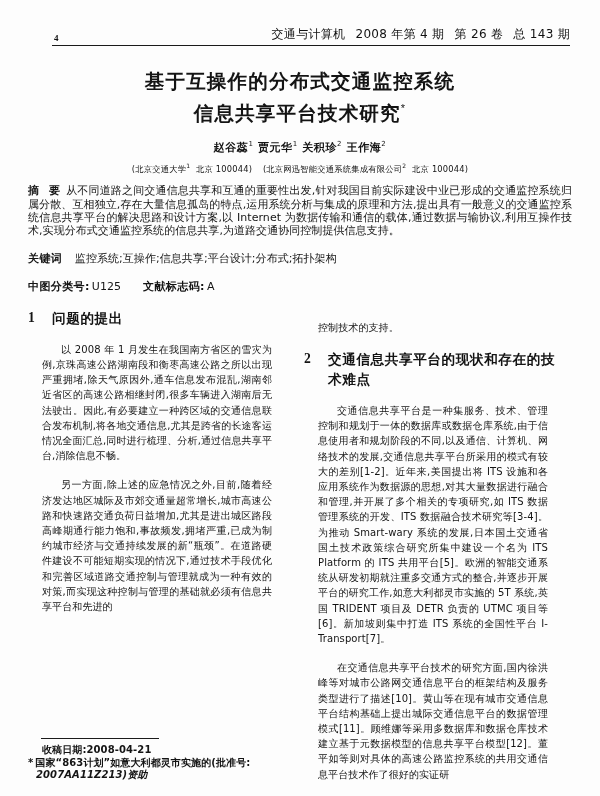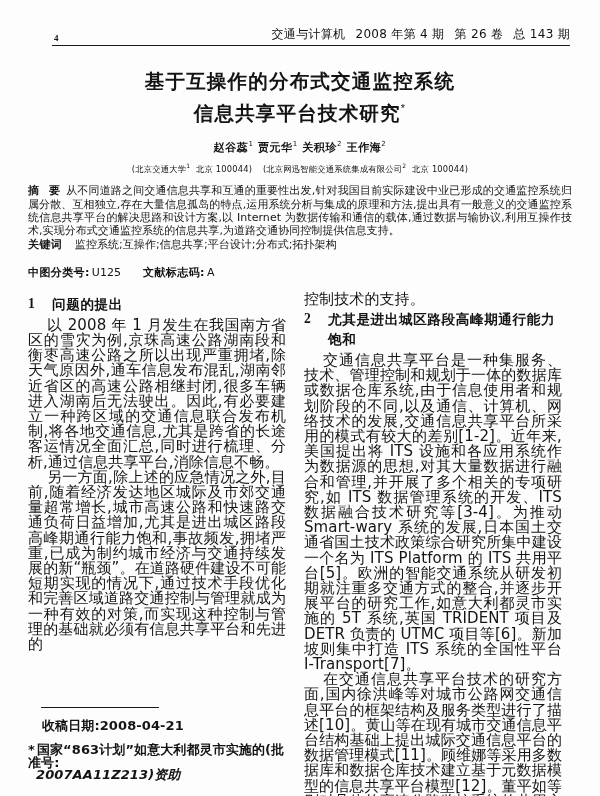--- a/index.html
+++ b/index.html
@@ -94,21 +94,21 @@
     letter-spacing: .05px;
   }
   .abs-row { display: block; }
   .lbl {
     font-weight: bold;
     letter-spacing: 3px;
     margin-right: 3px;
   }
   .lbl-tight { font-weight: bold; letter-spacing: .4px; margin-right: 2px; }
   .abstract-body { text-indent: 0; }
-  .kw-row { margin-top: 0; }
+  .kw-row { margin-top: 14px; }
   .cls-row { margin-top: 15px; }
   .cls-row .gap { display: inline-block; width: 22px; }
 
   
   .columns {
     margin-top: 12px;
     display: flex;
     gap: 18px;
     height: 472px;
   }
@@ -125,23 +125,23 @@
     margin: 2px 0 4px 0;
     display: flex;
   }
   .sec-head .num {
     font-family: "Liberation Serif", serif;
     width: 24px;
     flex: none;
   }
   .sec-head .txt { flex: 1; }
   p.body {
-    margin: 0;
-    font-family: "DejaVu Sans", sans-serif;
-    font-size: 15px;
+    margin: 14px;
+    font-family: "DejaVu Sans", sans-serif;
+    font-size: 10px;
     line-height: 15.2px;
     text-align: justify;
     text-indent: 19px;
     letter-spacing: .1px;
   }
   p.body.noindent { text-indent: 0; }
 
   
   .footnotes {
     position: absolute;
@@ -149,25 +149,24 @@
     bottom: 14px;
     width: 258px;
   }
   .fn-rule {
     width: 118px;
     border-top: 1px solid #1b1b1b;
     margin: 0 0 5px 13px;
   }
   .fn {
     font-family: "DejaVu Sans", sans-serif;
-    font-size: 13px;
+    font-size: 10px;
     line-height: 12.6px;
     letter-spacing: .1px;
     font-weight: bold;
-    margin-top: 12px;
   }
   .fn.indent { padding-left: 14px; }
   .fn .hang { display: block; padding-left: 8px; font-style: italic; }
   .fn .star-m { margin-right: 2px; }
 </style>
 </head>
 <body>
 
 <div class="page">
 
@@ -223,21 +222,21 @@
         <span class="txt">问题的提出</span>
       </div>
       <p class="body">以 2008 年 1 月发生在我国南方省区的雪灾为例,京珠高速公路湖南段和衡枣高速公路之所以出现严重拥堵,除天气原因外,通车信息发布混乱,湖南邻近省区的高速公路相继封闭,很多车辆进入湖南后无法驶出。因此,有必要建立一种跨区域的交通信息联合发布机制,将各地交通信息,尤其是跨省的长途客运情况全面汇总,同时进行梳理、分析,通过信息共享平台,消除信息不畅。</p>
       <p class="body">另一方面,除上述的应急情况之外,目前,随着经济发达地区城际及市郊交通量超常增长,城市高速公路和快速路交通负荷日益增加,尤其是进出城区路段高峰期通行能力饱和,事故频发,拥堵严重,已成为制约城市经济与交通持续发展的新“瓶颈”。在道路硬件建设不可能短期实现的情况下,通过技术手段优化和完善区域道路交通控制与管理就成为一种有效的对策,而实现这种控制与管理的基础就必须有信息共享平台和先进的</p>
     </div>
 
     <div class="col">
       <p class="body noindent">控制技术的支持。</p>
       <div class="sec-head">
         <span class="num">2</span>
-        <span class="txt">尤其是进出城区路段高峰期通行能力饱和</span>
+        <span class="txt">交通信息共享平台的现状和存在的技术难点</span>
       </div>
       <p class="body">交通信息共享平台是一种集服务、技术、管理控制和规划于一体的数据库或数据仓库系统,由于信息使用者和规划阶段的不同,以及通信、计算机、网络技术的发展,交通信息共享平台所采用的模式有较大的差别[1-2]。近年来,美国提出将 ITS 设施和各应用系统作为数据源的思想,对其大量数据进行融合和管理,并开展了多个相关的专项研究,如 ITS 数据管理系统的开发、ITS 数据融合技术研究等[3-4]。为推动 Smart-wary 系统的发展,日本国土交通省国土技术政策综合研究所集中建设一个名为 ITS Platform 的 ITS 共用平台[5]。欧洲的智能交通系统从研发初期就注重多交通方式的整合,并逐步开展平台的研究工作,如意大利都灵市实施的 5T 系统,英国 TRIDENT 项目及 DETR 负责的 UTMC 项目等[6]。新加坡则集中打造 ITS 系统的全国性平台 I-Transport[7]。</p>
       <p class="body">在交通信息共享平台技术的研究方面,国内徐洪峰等对城市公路网交通信息平台的框架结构及服务类型进行了描述[10]。黄山等在现有城市交通信息平台结构基础上提出城际交通信息平台的数据管理模式[11]。顾维娜等采用多数据库和数据仓库技术建立基于元数据模型的信息共享平台模型[12]。董平如等则对具体的高速公路监控系统的共用交通信息平台技术作了很好的实证研</p>
     </div>
   </div>
 
   <div class="footnotes">
     <div class="fn-rule"></div>
     <div class="fn indent">
       <span>收稿日期:</span><span>2008-04-21</span>

